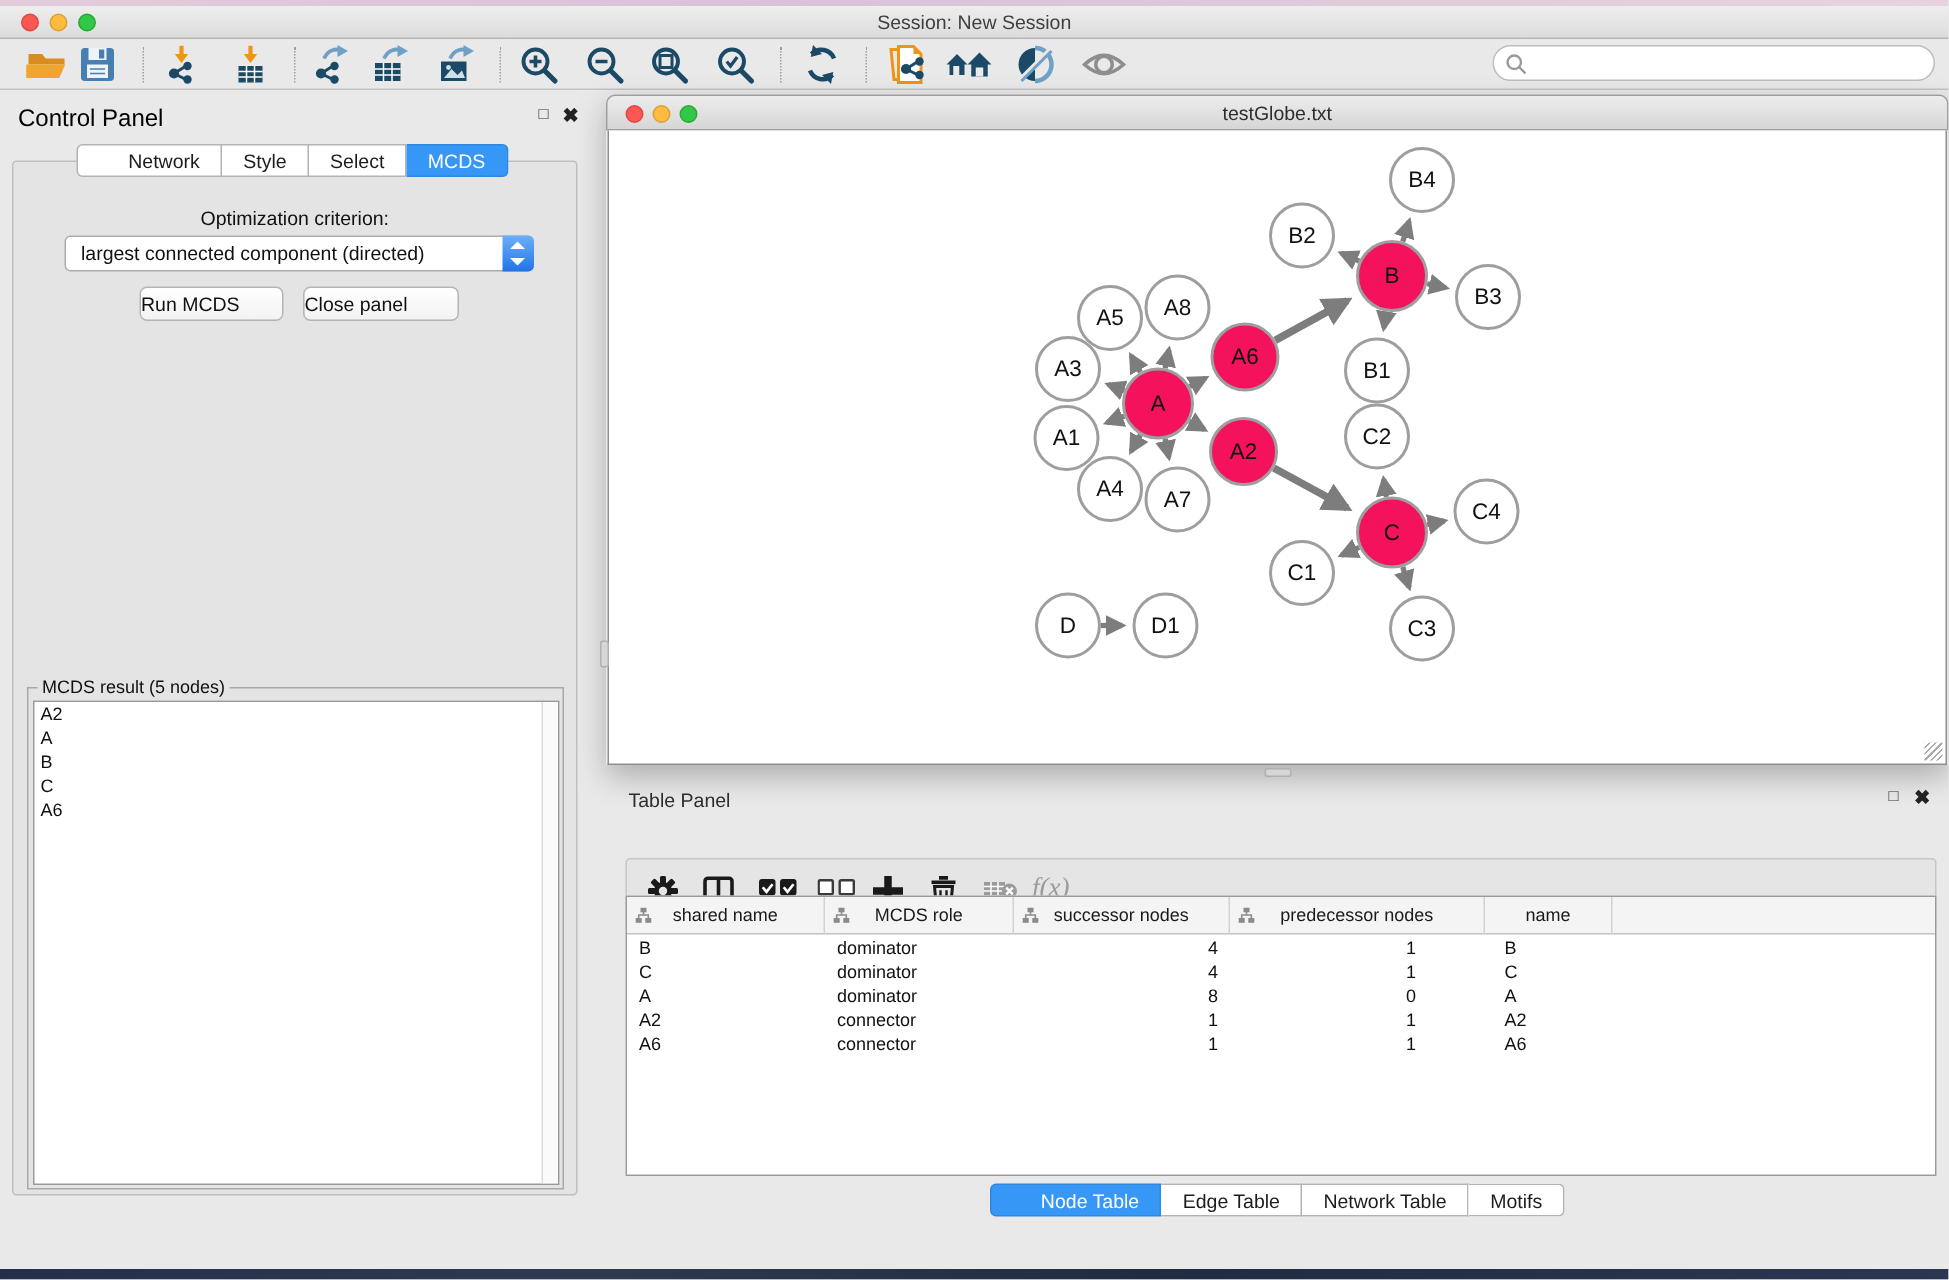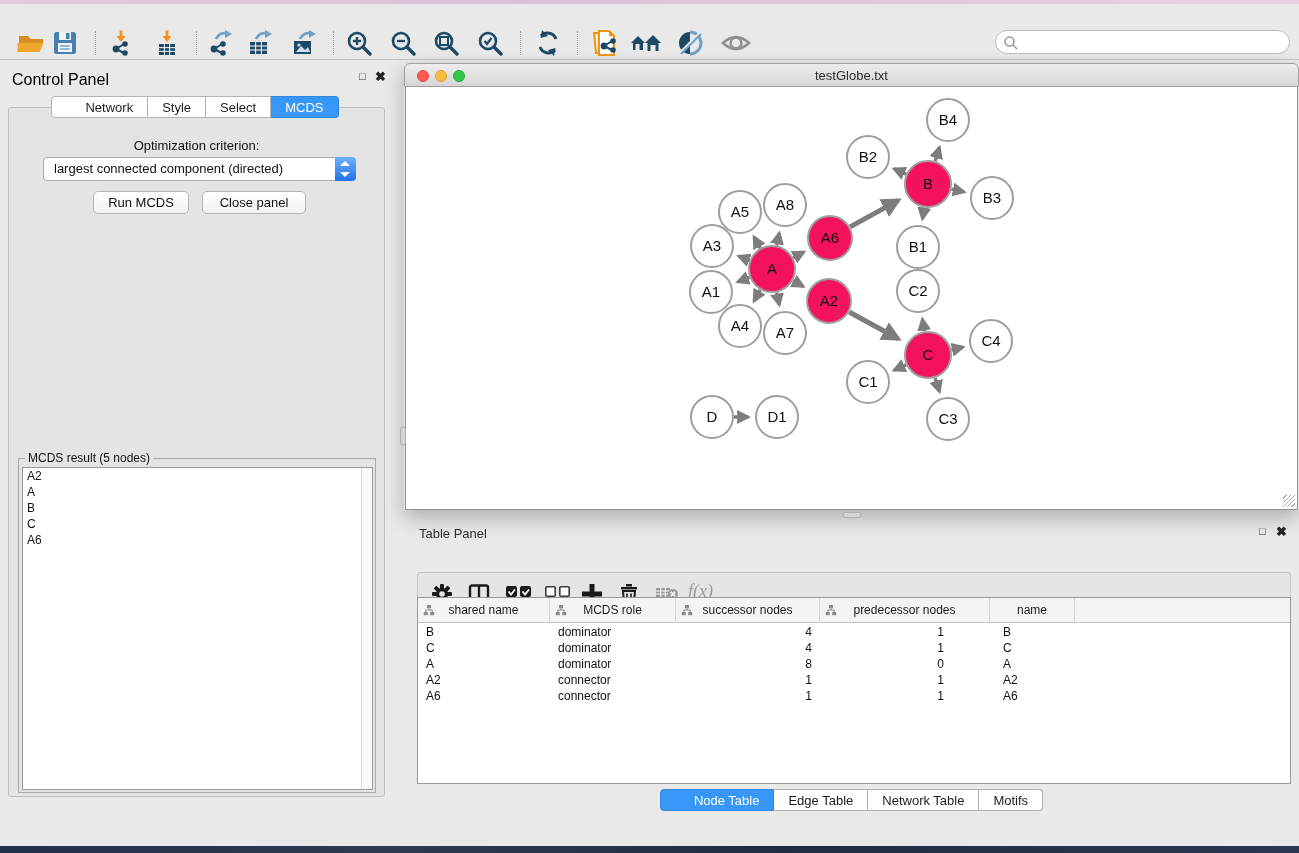--- a/index.html
+++ b/index.html
@@ -53,21 +53,21 @@
   #criterion-select { position:absolute; left:34px; top:49px; width:313px; height:24px;
     background:#fff; border:1px solid #ababab; border-radius:4px; }
   #criterion-value { position:absolute; left:10px; top:3px; font-size:13px; color:#111; }
   #criterion-stepper { position:absolute; right:-1px; top:-1px; width:21px; height:24px;
     border-radius:0 4px 4px 0; background:linear-gradient(#6cb0fa,#2273e9); }
   .chev { position:absolute; left:5px; width:0; height:0; border-left:5px solid transparent;
     border-right:5px solid transparent; }
   .chev.up { top:4px; border-bottom:5px solid #fff; }
   .chev.down { bottom:4px; border-top:5px solid #fff; }
   .push-btn { position:absolute; top:83px; height:23px; background:linear-gradient(#ffffff,#f3f3f3);
-    border:1px solid #b5b5b5; border-radius:5px; font-size:13px; color:#111; text-align:center;
+    border:1px solid #b5b5b5; border-radius:5px; font-size:13px; color:#111; 
     line-height:21px; cursor:default; }
   #run-btn { left:84px; width:96px; }
   #closepanel-btn { left:193px; width:104px; }
 
   #result-box { position:absolute; left:9px; top:350px; width:358px; height:335px;
     border:1px solid #a9a9a9; }
   #result-legend { position:absolute; left:6px; top:-8px; background:#e4e4e4; padding:0 3px;
     font-size:12px; color:#111; }
   #result-list { position:absolute; left:3px; top:8px; width:351px; height:323px; background:#fff;
     border:1px solid #9a9a9a; overflow:hidden; }
@@ -119,20 +119,26 @@
   #memory-dot { position:absolute; left:8px; top:5px; width:12px; height:12px; border-radius:50%;
     background:#1ea12c; }
   #memory-label { position:absolute; left:26px; top:4px; font-size:12px; color:#111; }
 </style>
 </head>
 <body>
 
 <div id="root">
   <div id="desktop-top" class="abs"></div>
 
+  <div id="titlebar" class="abs">
+    <span class="tl red" style="left:14px"></span>
+    <span class="tl yellow" style="left:33px"></span>
+    <span class="tl green" style="left:52px"></span>
+    <div id="app-title">Session: New Session</div>
+  </div>
 
   <div id="toolbar" class="abs">
     <div id="toolbar-icons">
         <div class="tb-icon" style="left: 16px;"><svg width="30" height="28" viewBox="0 0 30 28">
             <path d="M3 7 h9 l2.5 3 H27 v4 H3 z" fill="#d98c1f"></path>
             <path d="M1.5 14 h26 l-4 9 h-22 z" fill="#f0a52e"></path>
           </svg></div>
         <div class="tb-icon" style="left: 50px;"><svg width="30" height="28" viewBox="0 0 30 28">
             <rect x="4" y="3" width="22" height="22" rx="2.5" fill="#467fb0"></rect>
             <rect x="9" y="3" width="12" height="8" fill="#eef3f7"></rect>

